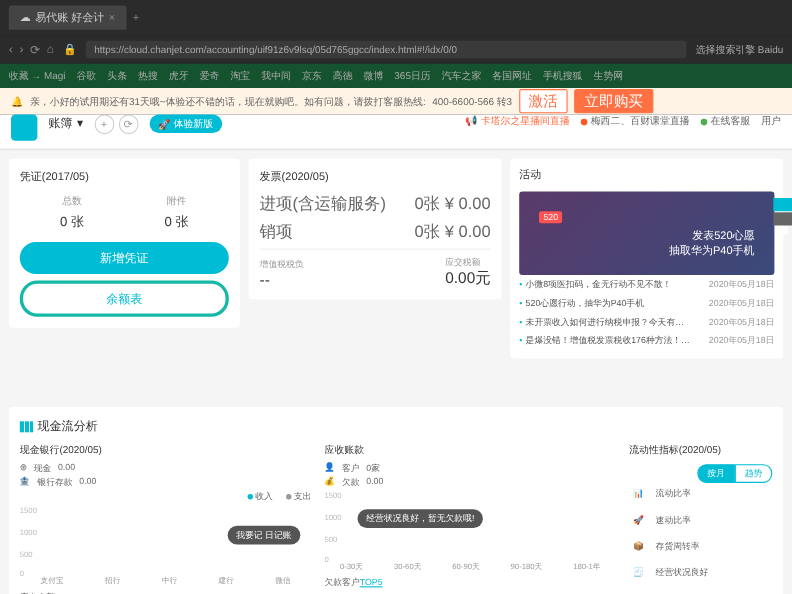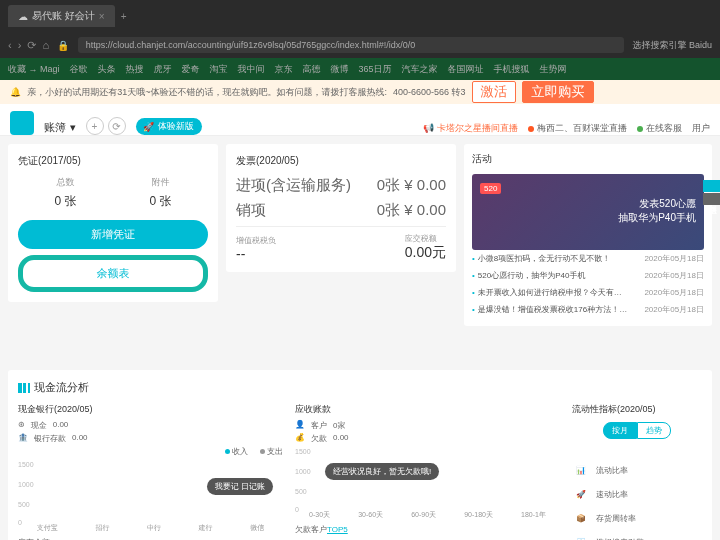--- a/index.html
+++ b/index.html
@@ -10,49 +10,49 @@
 .tab-close{color:#888}
 .addr-bar{background:#2b2b2b;height:26px;display:flex;align-items:center;padding:0 8px;gap:8px}
 .nav-icons{display:flex;gap:6px;color:#888;font-size:11px}
 .url-field{flex:1;background:#3a3a3a;color:#aaa;padding:3px 8px;border-radius:3px;font-size:9px}
 .bookmarks{background:#14532d;height:22px;display:flex;align-items:center;padding:0 8px;gap:10px;color:#aaa;font-size:9px}
 .bm{white-space:nowrap}
 .notice-bar{background:#fff4e5;height:24px;display:flex;align-items:center;padding:0 10px;font-size:9px;color:#666;gap:6px}
 .notice-bar .bell{color:#ff9800}
 .notice-btn{border:1px solid #ff7043;color:#ff7043;padding:1px 8px;border-radius:2px;background:#fff}
 .notice-btn.solid{background:#ff7043;color:#fff}
-.app-header{background:#fff;height:32px;display:flex;align-items:flex-end;padding:0 10px;gap:10px;border-bottom:1px solid #eee}
+.app-header{background:#fff;height:32px;display:flex;align-items:flex-start;padding:0 10px;gap:10px;border-bottom:1px solid #eee}
 .logo{width:24px;height:24px;background:#00bcd4;border-radius:4px}
 .acct-select{color:#333;font-size:11px;display:flex;align-items:center;gap:4px}
 .hdr-icons{display:flex;gap:4px}
 .circ{width:18px;height:18px;border:1px solid #ccc;border-radius:50%;display:flex;align-items:center;justify-content:center;color:#999;font-size:10px}
 .badge-btn{background:#00bcd4;color:#fff;padding:2px 8px;border-radius:10px;font-size:9px;display:flex;align-items:center;gap:3px}
 .hdr-right{margin-left:auto;display:flex;gap:10px;align-items:center;font-size:9px;color:#666}
 .hdr-link{display:flex;align-items:center;gap:3px}
 .dot{width:6px;height:6px;border-radius:50%;background:#ff5722}
 .dot.g{background:#4caf50}
 .content{background:#f5f5f5;padding:8px;display:flex;gap:8px;height:calc(540px - 136px);overflow:hidden}
 .col{display:flex;flex-direction:column;gap:8px}
 .col1{width:210px}
 .col2{width:230px}
 .col3{flex:1}
 .card{background:#fff;border-radius:3px;padding:10px}
 .card-title{font-size:10px;color:#333;margin-bottom:8px}
 .voucher-stats{display:flex;justify-content:space-around;text-align:center;margin-bottom:10px}
 .stat-label{color:#999;font-size:9px;margin-bottom:4px}
 .stat-val{font-size:12px;color:#333}
 .btn-primary{background:#00bcd4;color:#fff;border:none;padding:7px;width:100%;border-radius:16px;font-size:11px;margin-bottom:6px}
-.btn-outline{background:#fff;color:#00bcd4;border:5px solid #14b8a6;padding:6px;width:100%;border-radius:16px;font-size:11px}
+.btn-outline{background:#fff;color:#00bcd4;border:3px solid #14b8a6;padding:6px;width:100%;border-radius:16px;font-size:11px}
 .invoice-row{display:flex;justify-content:space-between;font-size:15px;color:#666;margin-bottom:6px}
 .invoice-divider{border-top:1px solid #eee;margin:6px 0}
 .tax-row{display:flex;justify-content:space-between;align-items:flex-end}
 .tax-item{}
 .tax-label{font-size:8px;color:#999}
 .tax-val{font-size:14px;color:#333}
-.promo{background:linear-gradient(135deg,#5a3a6a,#3a4a7a);height:76px;border-radius:3px;color:#fff;padding:8px;font-size:10px;position:relative}
+.promo{background:linear-gradient(135deg,#5a3a6a,#3a4a7a);height:76px;border-radius:3px;color:#fff;padding:18px;font-size:10px;position:relative}
 .promo-tag{background:#ff5252;padding:1px 4px;font-size:8px;border-radius:2px}
 .activity-list{font-size:8px}
 .activity-item{display:flex;justify-content:space-between;padding:3px 0;color:#555}
 .activity-item .bullet{color:#00bcd4;margin-right:3px}
 .activity-date{color:#999}
 .analysis{background:#fff;border-radius:3px;padding:10px;margin:0 8px 8px}
 .analysis-title{font-size:11px;color:#333;margin-bottom:8px;display:flex;align-items:center;gap:4px}
 .bar-icon{display:inline-block;width:12px;height:10px;background:linear-gradient(to right,#00bcd4 30%,transparent 30%,transparent 40%,#00bcd4 40%,#00bcd4 70%,transparent 70%,transparent 80%,#00bcd4 80%)}
 .analysis-cols{display:flex;gap:12px}
 .acol{flex:1}
@@ -305,40 +305,40 @@
           <span>90-180天</span>
           <span>180-1年</span>
       </div>
       <div style="font-size:8px;color:#666;margin-top:4px"><span>欠款客户</span><span class="link">TOP5</span></div>
     </div>
 
     <div class="acol" style="max-width:130px">
       <div style="display:flex;justify-content:space-between;align-items:center;margin-bottom:6px">
         <div class="acol-title" style="margin:0">流动性指标(2020/05)</div>
       </div>
-      <div class="toggle" style="margin-bottom:22px;justify-content:center">
+      <div class="toggle" style="margin-bottom:0;justify-content:flex-end">
         <span class="on">按月</span>
         <span class="off">趋势</span>
       </div>
       <div class="metrics">
         <div class="metric">
             <span class="metric-icon">📊</span>
             <span>流动比率</span>
           </div>
         <div class="metric">
             <span class="metric-icon">🚀</span>
             <span>速动比率</span>
           </div>
         <div class="metric">
             <span class="metric-icon">📦</span>
             <span>存货周转率</span>
           </div>
         <div class="metric">
             <span class="metric-icon">🧾</span>
-            <span>选择搜索引擎</span>
+            <span>经营状况良好</span>
           </div>
 
       </div>
     </div>
   </div>
 </div>
 
 <div class="side-tabs">
   <div class="side-tab">关注有礼</div>
   <div class="side-tab" style="background:#666">返回快搭</div>

